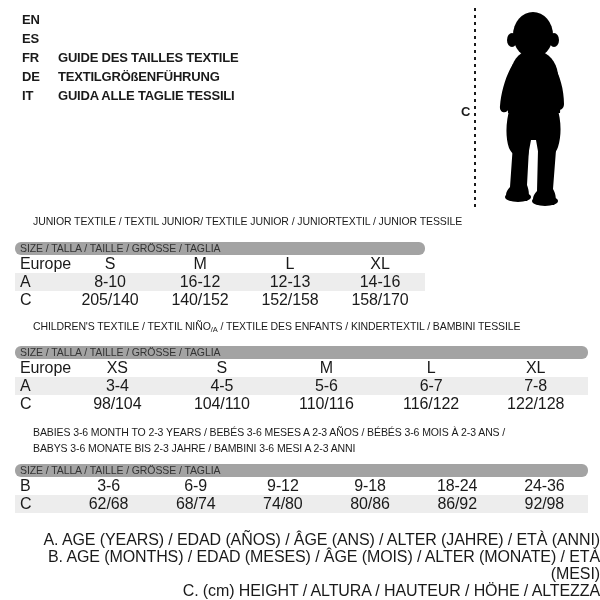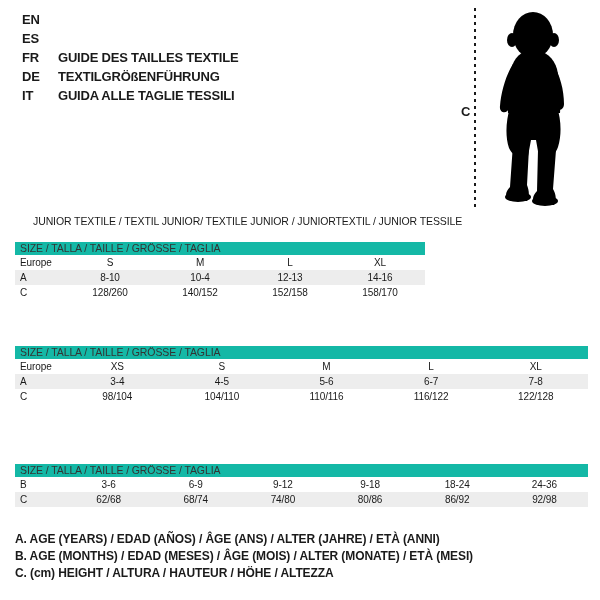--- a/index.html
+++ b/index.html
@@ -18,32 +18,32 @@
     position:absolute;left:24px;top:2px;width:2px;height:200px;
     background-image:repeating-linear-gradient(to bottom,#1a1a1a 0 3px,transparent 3px 7px);
   }
   .silhouette{position:absolute;left:33px;top:2px;}
   
   .sec-title{position:absolute;left:33px;font-size:10.5px;font-weight:400;letter-spacing:-0.1px;white-space:nowrap;}
   .sub{font-size:7.5px;vertical-align:-2px;}
   
   .tbl{position:absolute;left:15px;}
   .size-bar{
-    background:#14b8a6;color:#333;height:13px;line-height:13px;
-    font-size:10.5px;padding-left:5px;letter-spacing:-0.1px;
+    background:#a3a3a3;color:#333;height:13px;line-height:13px;
+    font-size:10.5px;padding-left:5px;letter-spacing:-0.1px;border-radius:6px;
   }
   table{border-collapse:collapse;table-layout:fixed;width:100%;}
-  td{height:15px;padding:0;font-size:10px;text-align:center;letter-spacing:-0.1px;margin-top:16px;}
+  td{height:15px;padding:0;font-size:16px;text-align:center;letter-spacing:-0.1px;margin-top:16px;}
   td.rowlabel{text-align:left;padding-left:5px;}
   tr:nth-child(even) td{background:#ededed;}
   .w410{width:410px;}
   .w573{width:573px;}
   col.label{width:50px;}
   
-  .footnotes{position:absolute;left:15px;top:531px;font-size:12px;font-weight:700;line-height:17px;letter-spacing:-0.1px;}
+  .footnotes{position:absolute;left:15px;top:531px;font-size:16px;font-weight:400;line-height:17px;letter-spacing:-0.1px;text-align:right;}
 </style>
 </head>
 <body>
 
 <div class="canvas">
 
   <div class="lang-block">
     <div class="lang-row">
       <span class="lang-code">EN</span>
     </div>
@@ -99,35 +99,36 @@
           <tr>
         <td class="rowlabel">Europe</td>
         <td>S</td>
         <td>M</td>
         <td>L</td>
         <td>XL</td>
       </tr>
       <tr>
         <td class="rowlabel">A</td>
         <td>8-10</td>
-        <td>10-4</td>
+        <td>16-12</td>
         <td>12-13</td>
         <td>14-16</td>
       </tr>
       <tr>
         <td class="rowlabel">C</td>
-        <td>128/260</td>
+        <td>205/140</td>
         <td>140/152</td>
         <td>152/158</td>
         <td>158/170</td>
       </tr>
     </tbody>
       </table>
   </div>
 
+  <div class="sec-title" style="top:320px"><span>CHILDREN'S TEXTILE / TEXTIL NIÑO</span><span class="sub">/A</span><span> / TEXTILE DES ENFANTS / KINDERTEXTIL / BAMBINI TESSILE</span></div>
   <div class="tbl w573" style="top:346px">
     <div class="size-bar">SIZE / TALLA / TAILLE / GRÖSSE / TAGLIA</div>
     <table>
       <colgroup>
           <col class="label">
           <col>
           <col>
           <col>
           <col>
           <col>
@@ -154,20 +155,24 @@
         <td>98/104</td>
         <td>104/110</td>
         <td>110/116</td>
         <td>116/122</td>
         <td>122/128</td>
       </tr>
     </tbody>
       </table>
   </div>
 
+  <div class="sec-title" style="top:424px;line-height:16px">
+    <div>BABIES 3-6 MONTH TO 2-3 YEARS / BEBÉS 3-6 MESES A 2-3 AÑOS / BÉBÉS 3-6 MOIS À 2-3 ANS /</div>
+    <div>BABYS 3-6 MONATE BIS 2-3 JAHRE / BAMBINI 3-6 MESI A 2-3 ANNI</div>
+  </div>
   <div class="tbl w573" style="top:464px">
     <div class="size-bar">SIZE / TALLA / TAILLE / GRÖSSE / TAGLIA</div>
     <table>
       <colgroup>
           <col class="label">
           <col>
           <col>
           <col>
           <col>
           <col>

